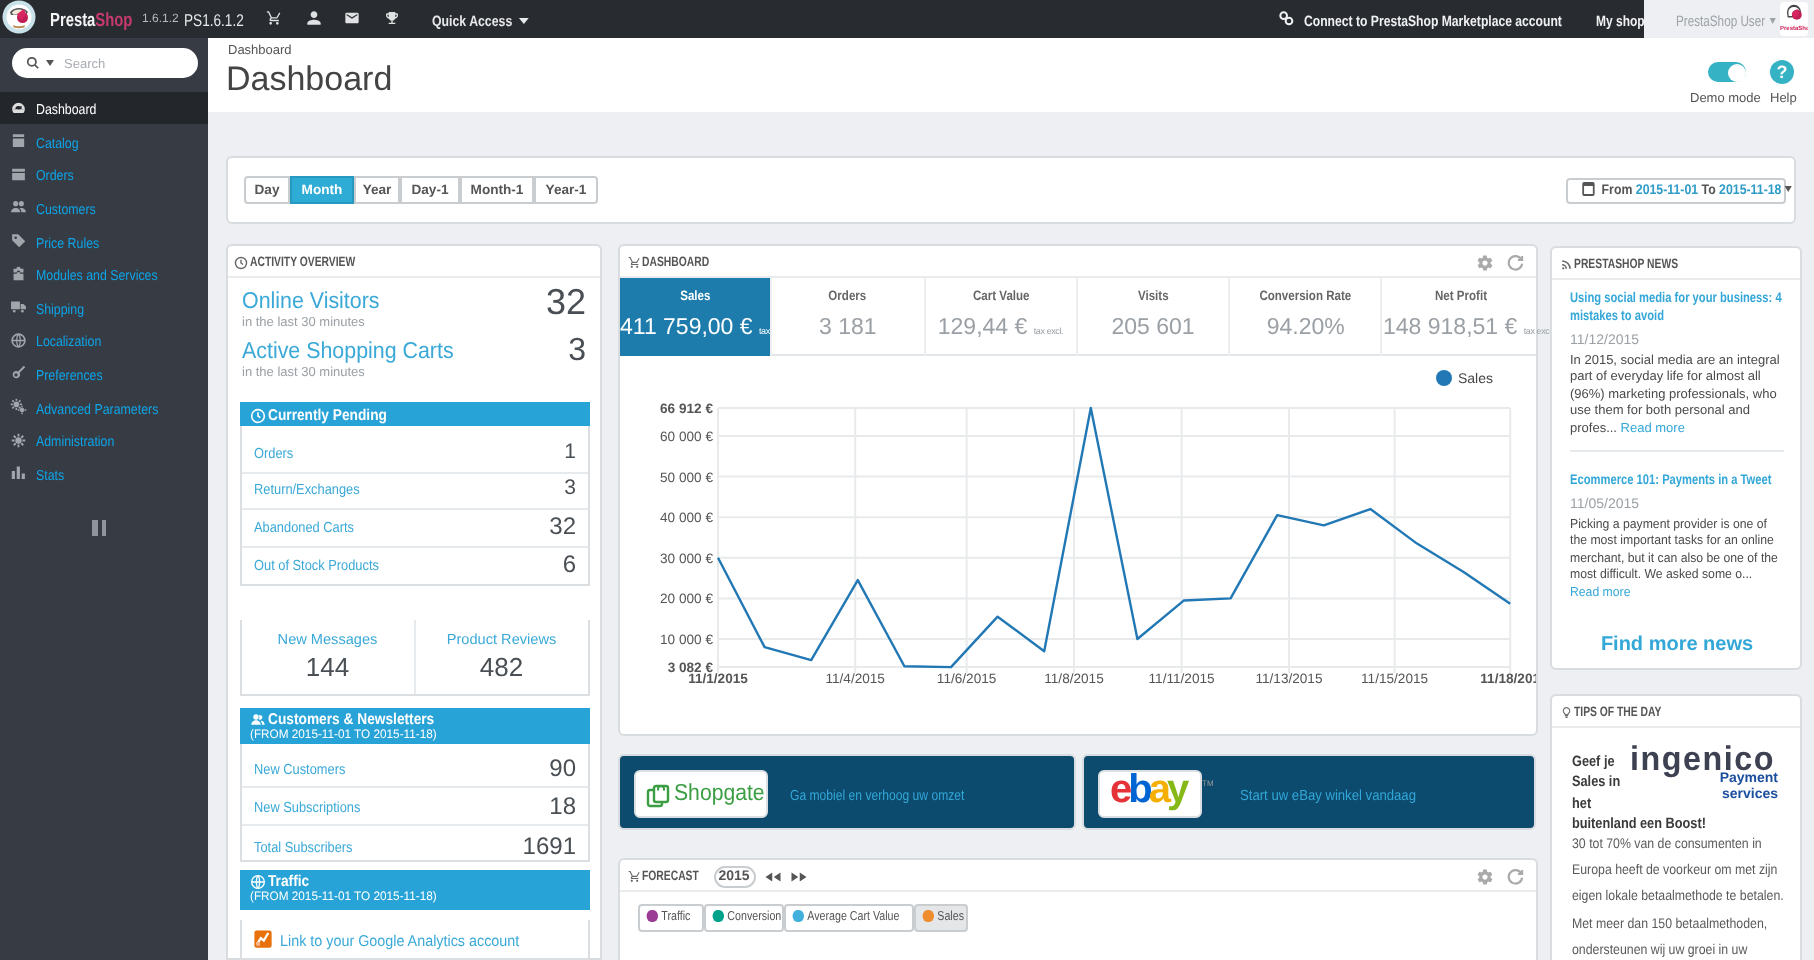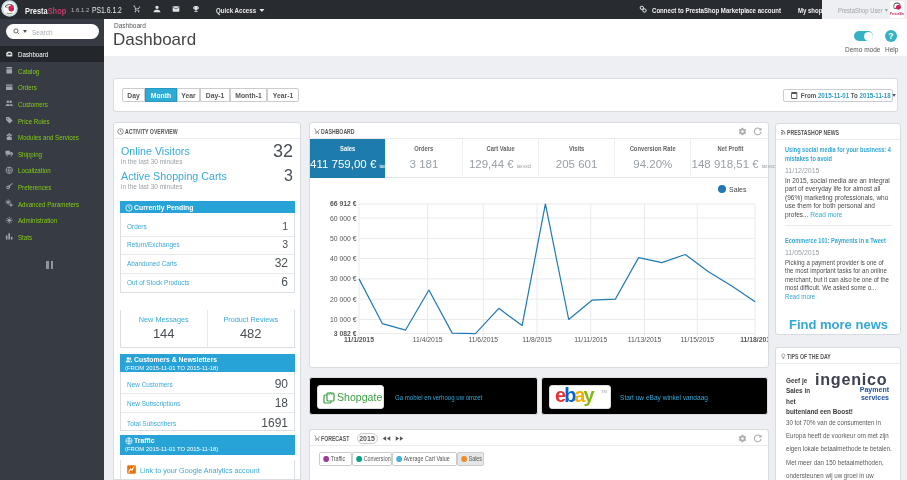--- a/index.html
+++ b/index.html
@@ -23,21 +23,21 @@
 #avatar { position:absolute; left:890px; top:1px; width:14px; height:17px; background:#fff; border-radius:2px; z-index:31; overflow:hidden; }
 #avatar svg { position:absolute; left:1px; top:0px; }
 #avatar .t { position:absolute; left:0; top:11px; width:14px; text-align:center; font-size:3px; color:#d0255a; font-weight:bold; }
 
 
 #sidebar { position:absolute; left:0; top:19px; width:104px; height:461px; background:#363b44; z-index:20; }
 #search { position:absolute; left:6px; top:5px; width:93px; height:15px; background:#fff; border-radius:8px; }
 #search .mag { position:absolute; left:7px; top:4px; width:7px; height:7px; }
 #search .car { position:absolute; left:17px; top:6px; border-left:2.5px solid transparent; border-right:2.5px solid transparent; border-top:3px solid #555; }
 #search .ph { position:absolute; left:26px; top:4.5px; font-size:6.5px; color:#a9adb2; }
-.mi { position:absolute; left:0; width:104px; height:16.6px; color:#84cc16; }
+.mi { position:absolute; left:0; width:104px; height:16.6px; color:#0ea5e9; }
 .mi .ic { position:absolute; left:5px; top:4px; width:8.5px; height:8.5px; opacity:0.85; }
 .mi .tx { position:absolute; left:18px; top:4.5px; font-size:7.2px; transform:scaleX(0.86); transform-origin:0 0; white-space:nowrap; }
 .mi.act { background:#23262b; color:#fff; }
 #collapse { position:absolute; left:46px; top:236px; }
 #collapse i { display:inline-block; width:2.5px; height:8px; background:#8f959b; margin-right:2px; }
 
 
 #pagehead { position:absolute; left:104px; top:19px; width:803px; height:37px; background:#fff; }
 #crumb { position:absolute; left:10px; top:3px; font-size:6.5px; color:#555; }
 #ptitle { position:absolute; left:9px; top:11px; font-size:17px; color:#444; }
@@ -88,21 +88,21 @@
 #statrow { position:absolute; left:0; top:16px; width:458px; height:39px; border-bottom:1px solid #e3e6e8; }
 .stat { position:absolute; top:0; height:39px; border-right:1px solid #eceef0; }
 .stat .sl { position:absolute; top:6px; width:100%; text-align:center; font-size:6.8px; font-weight:bold; color:#666; transform:scaleX(0.85); }
 .stat .sv { position:absolute; top:19px; width:100%; text-align:center; font-size:11.5px; color:#9aa0a5; white-space:nowrap; }
 .stat .sv small { font-size:4.5px; letter-spacing:-0.2px; }
 .stat.on { background:#1d7cac; }
 .stat.on .sl { color:#fff; }
 .stat.on .sv { color:#fff; }
 
 
-.modcard { position:absolute; background:#000000; border:1px solid #d8dcdf; border-radius:3px; height:38px; }
+.modcard { position:absolute; background:#0c4a6e; border:1px solid #d8dcdf; border-radius:3px; height:38px; }
 .logobox { position:absolute; left:7px; top:7px; height:24px; border:1px solid #dcdfe2; border-radius:3px; background:#fff; }
 
 
 #forecast { left:309px; top:429px; width:460px; height:51px; border-bottom:none; border-radius:3px 3px 0 0; }
 #fc2015 { position:absolute; left:46.5px; top:2.5px; width:21px; height:11px; border:1px solid #c9cdd0; border-radius:6px; text-align:center; font-size:7px; font-weight:bold; color:#555; line-height:10px; }
 .fcarr { position:absolute; top:3.5px; width:9px; height:9px; }
 .pill { position:absolute; top:22px; height:13.5px; border:1px solid #c9cdd0; background:#fff; border-radius:2px; font-size:6.5px; color:#555; line-height:12.5px; white-space:nowrap; }
 .pill .in { display:inline-block; transform:scaleX(0.82); transform-origin:0 50%; padding-left:4px; }
 .pill .dot { display:inline-block; width:6.5px; height:6.5px; border-radius:50%; margin-right:2.5px; vertical-align:-1px; }
 .pill.on { background:#e4e6e8; }
@@ -481,21 +481,21 @@
           <rect x="2" y="8" width="14" height="16" rx="2"></rect>
           <rect x="8" y="4" width="14" height="16" rx="2" fill="#fff"></rect>
           <path d="M12 8.5 V7 a3 3 0 0 1 6 0 V8.5" stroke-width="2"></path>
         </g>
       </svg>
     <span style="position:absolute; left:19px; top:5px; font-size:11.5px; color:#3b9e43; transform:scaleX(0.92); transform-origin:0 0; white-space:nowrap;">Shopgate</span>
   </div>
   <div style="position:absolute; left:85px; top:15px; font-size:7.3px; color:#33a7d7; transform:scaleX(0.83); transform-origin:0 0; white-space:nowrap;">Ga mobiel en verhoog uw omzet</div>
 </div>
 <div class="modcard" style="left:541px; top:377px; width:227px;">
-  <div class="logobox" style="width:62px;">
+  <div class="logobox" style="width:52px;">
     <span style="position:absolute; left:5px; top:-2.5px; font-size:20px; font-weight:bold; letter-spacing:-2px;"><span style="color:#e53238;">e</span><span style="color:#0064d2;">b</span><span style="color:#f5af02;">a</span><span style="color:#86b817;">y</span></span>
     <span style="position:absolute; left:51px; top:3px; font-size:4px; color:#999;">TM</span>
   </div>
   <div style="position:absolute; left:78px; top:15px; font-size:7.3px; color:#33a7d7; transform:scaleX(0.9); transform-origin:0 0; white-space:nowrap;">Start uw eBay winkel vandaag</div>
 </div>
 
 <div id="forecast" class="panel">
   <div class="phead">
     <svg class="hi" viewBox="0 0 24 24" fill="#666">
         <path d="M7 18c-1.1 0-2 .9-2 2s.9 2 2 2 2-.9 2-2-.9-2-2-2zm10 0c-1.1 0-2 .9-2 2s.9 2 2 2 2-.9 2-2-.9-2-2-2zM7.2 14.8L7.3 14.7 8.4 12.7h7.5c.8 0 1.4-.4 1.7-1l3.9-7-1.7-1-3.9 7H8.8L4.5 1.7H1.2v2h2l3.6 7.6-1.4 2.4c-.7 1.3.2 3 1.8 3h12v-2H7.2z"></path>
@@ -540,21 +540,21 @@
   <div class="npad" style="top:101px; border-top:1px solid #e7eaec;"></div>
   <div class="npad" style="top:112px;">
       <div class="ntitle">Ecommerce 101: Payments in a Tweet</div>
     </div>
   <div class="npad" style="top:125px;">
       <div class="ndate">11/05/2015</div>
     </div>
   <div class="npad" style="top:134.5px;">
     <div class="nbody" style="width:113px; transform:scaleX(0.94); transform-origin:0 0;">Picking a payment provider is one of the most important tasks for an online merchant, but it can also be one of the most difficult. We asked some o...<br><span class="rm">Read more</span></div>
   </div>
-  <div class="npad" style="top:193px; text-align:center; font-size:13px; font-weight:bold; color:#33a7d7;">Find more news</div>
+  <div class="npad" style="top:193px; text-align:center; font-size:10px; font-weight:bold; color:#33a7d7;">Find more news</div>
 </div>
 
 <div id="tipspanel" class="panel">
   <div class="phead">
     <svg class="hi" viewBox="0 0 24 24" fill="none" stroke="#666" stroke-width="2">
         <path d="M9 18h6M10 21h4M12 3a6 6 0 0 1 3.5 10.9c-.8.6-1 1.3-1 2.1h-5c0-.8-.2-1.5-1-2.1A6 6 0 0 1 12 3z"></path>
       </svg>
     <span class="ht shift">TIPS OF THE DAY</span>
   </div>
   <div style="position:absolute; left:39px; top:26px; width:74px;">

